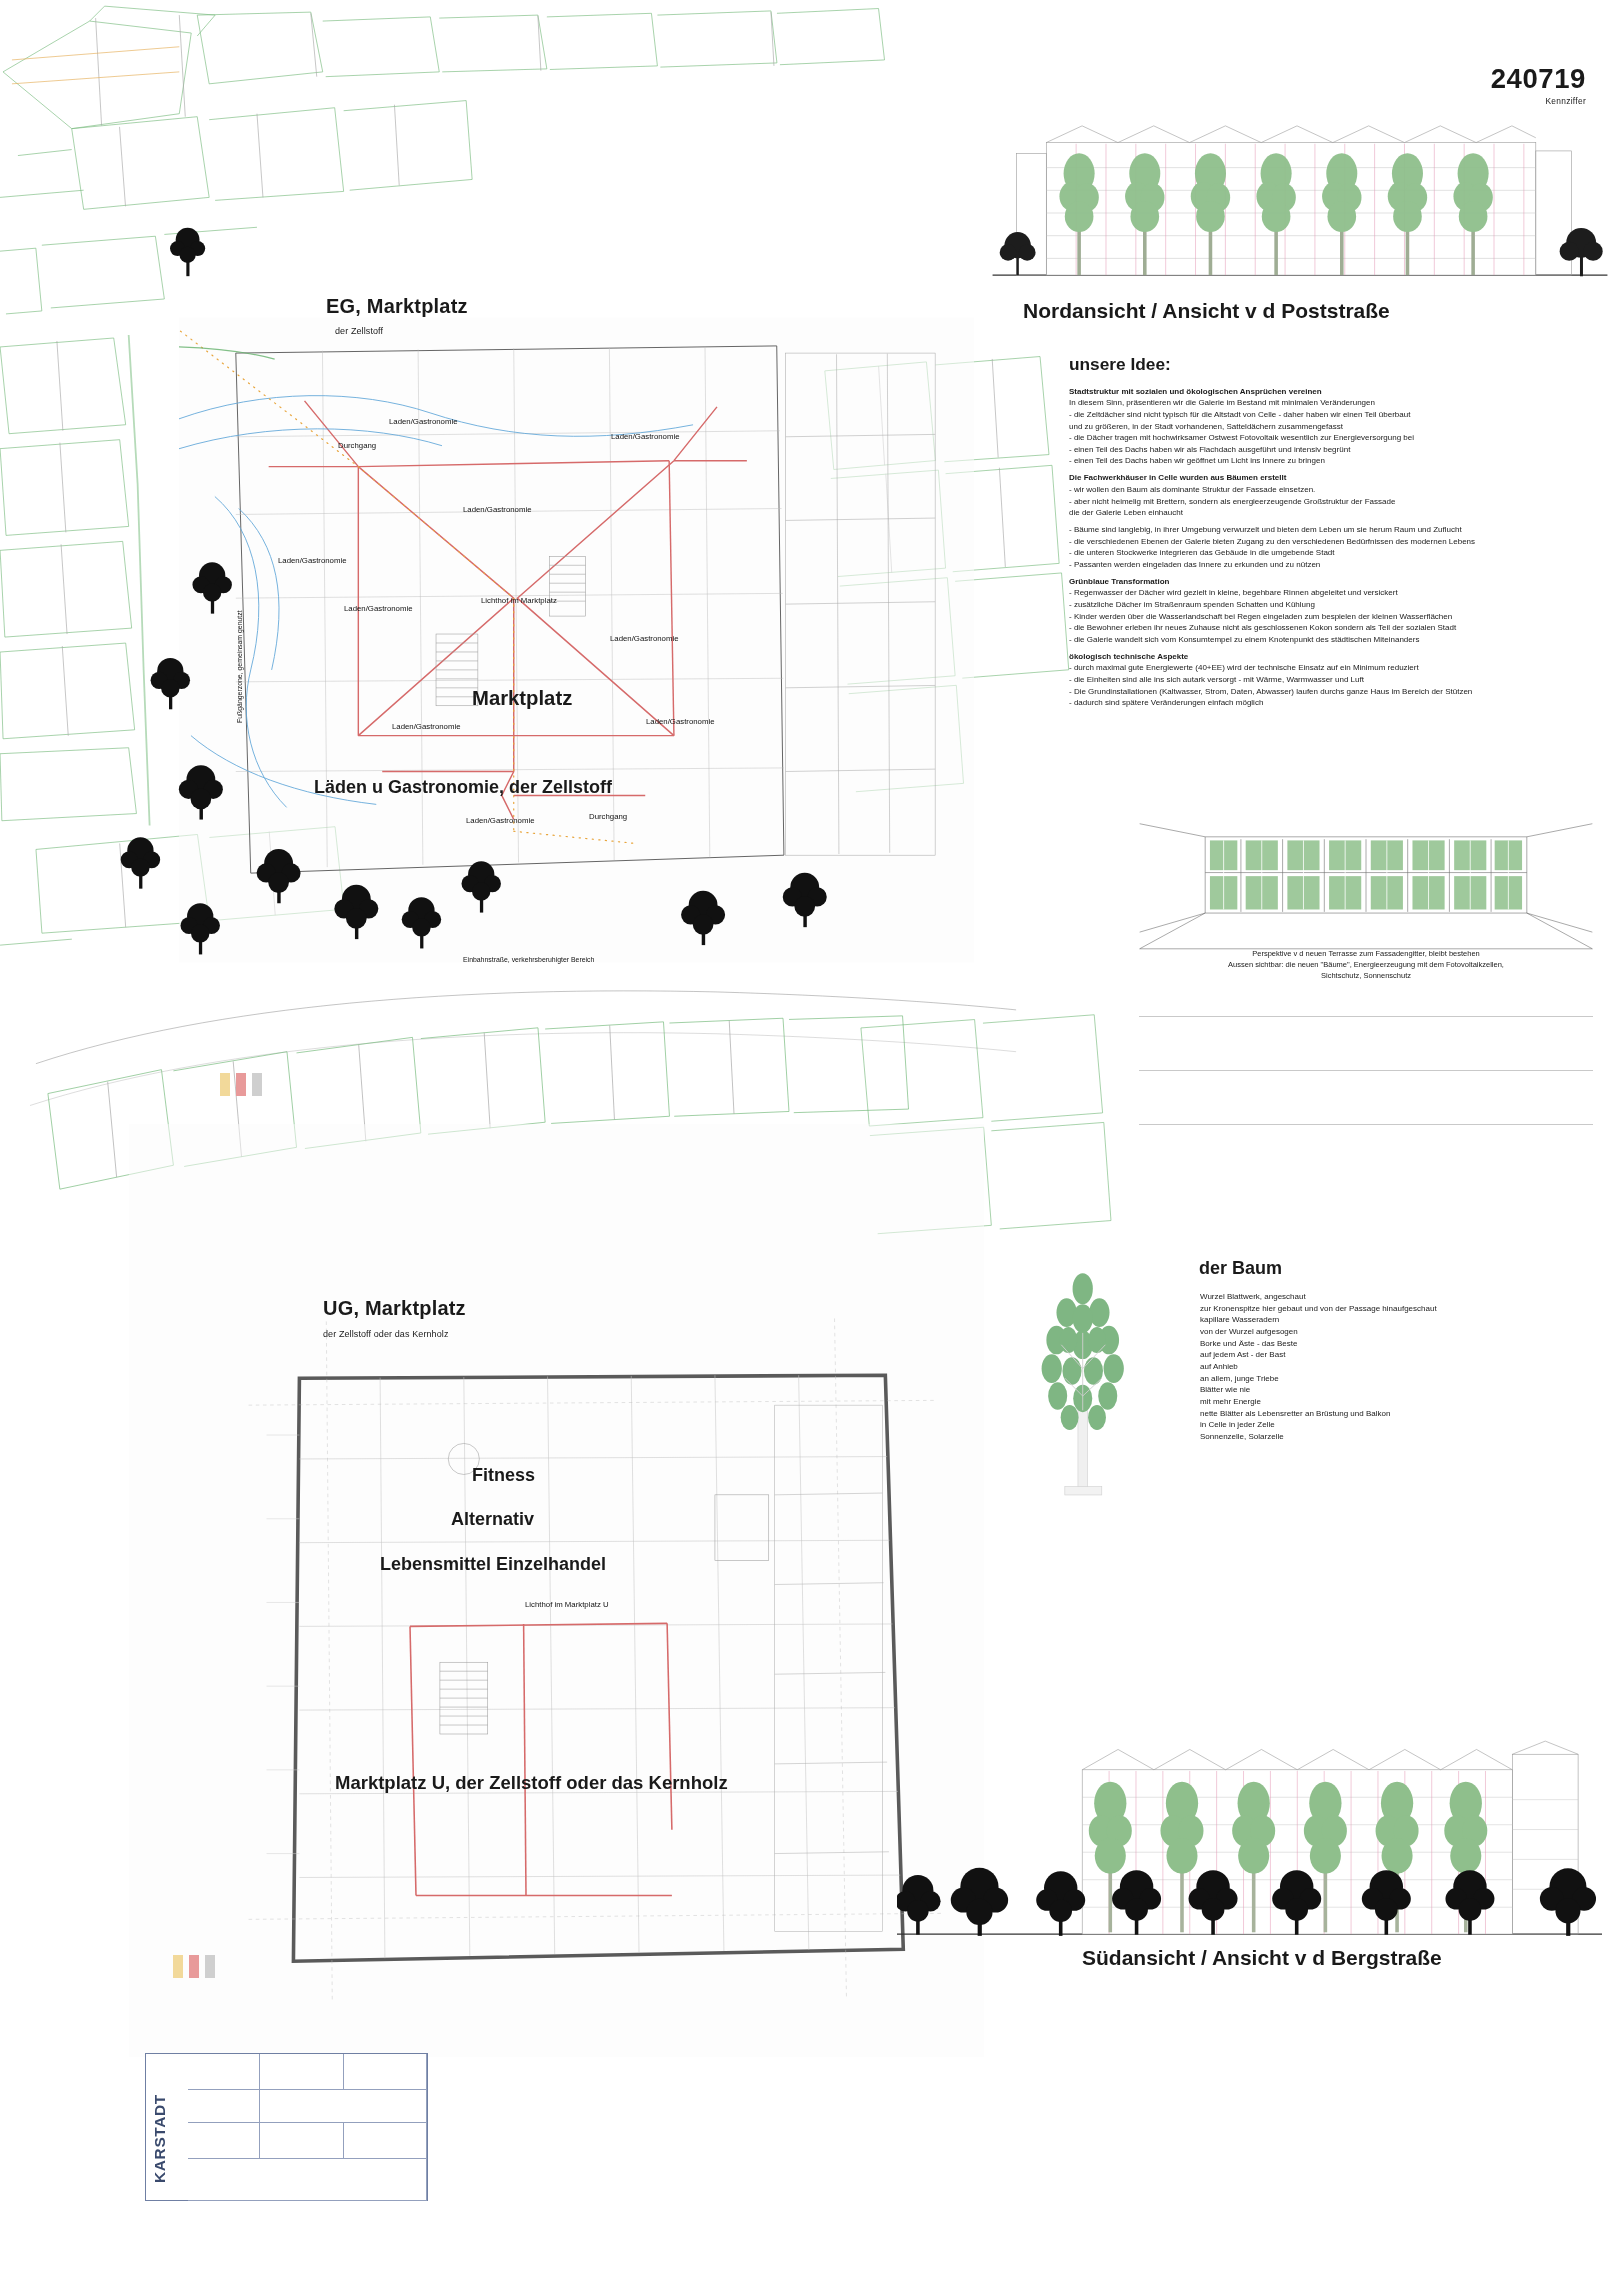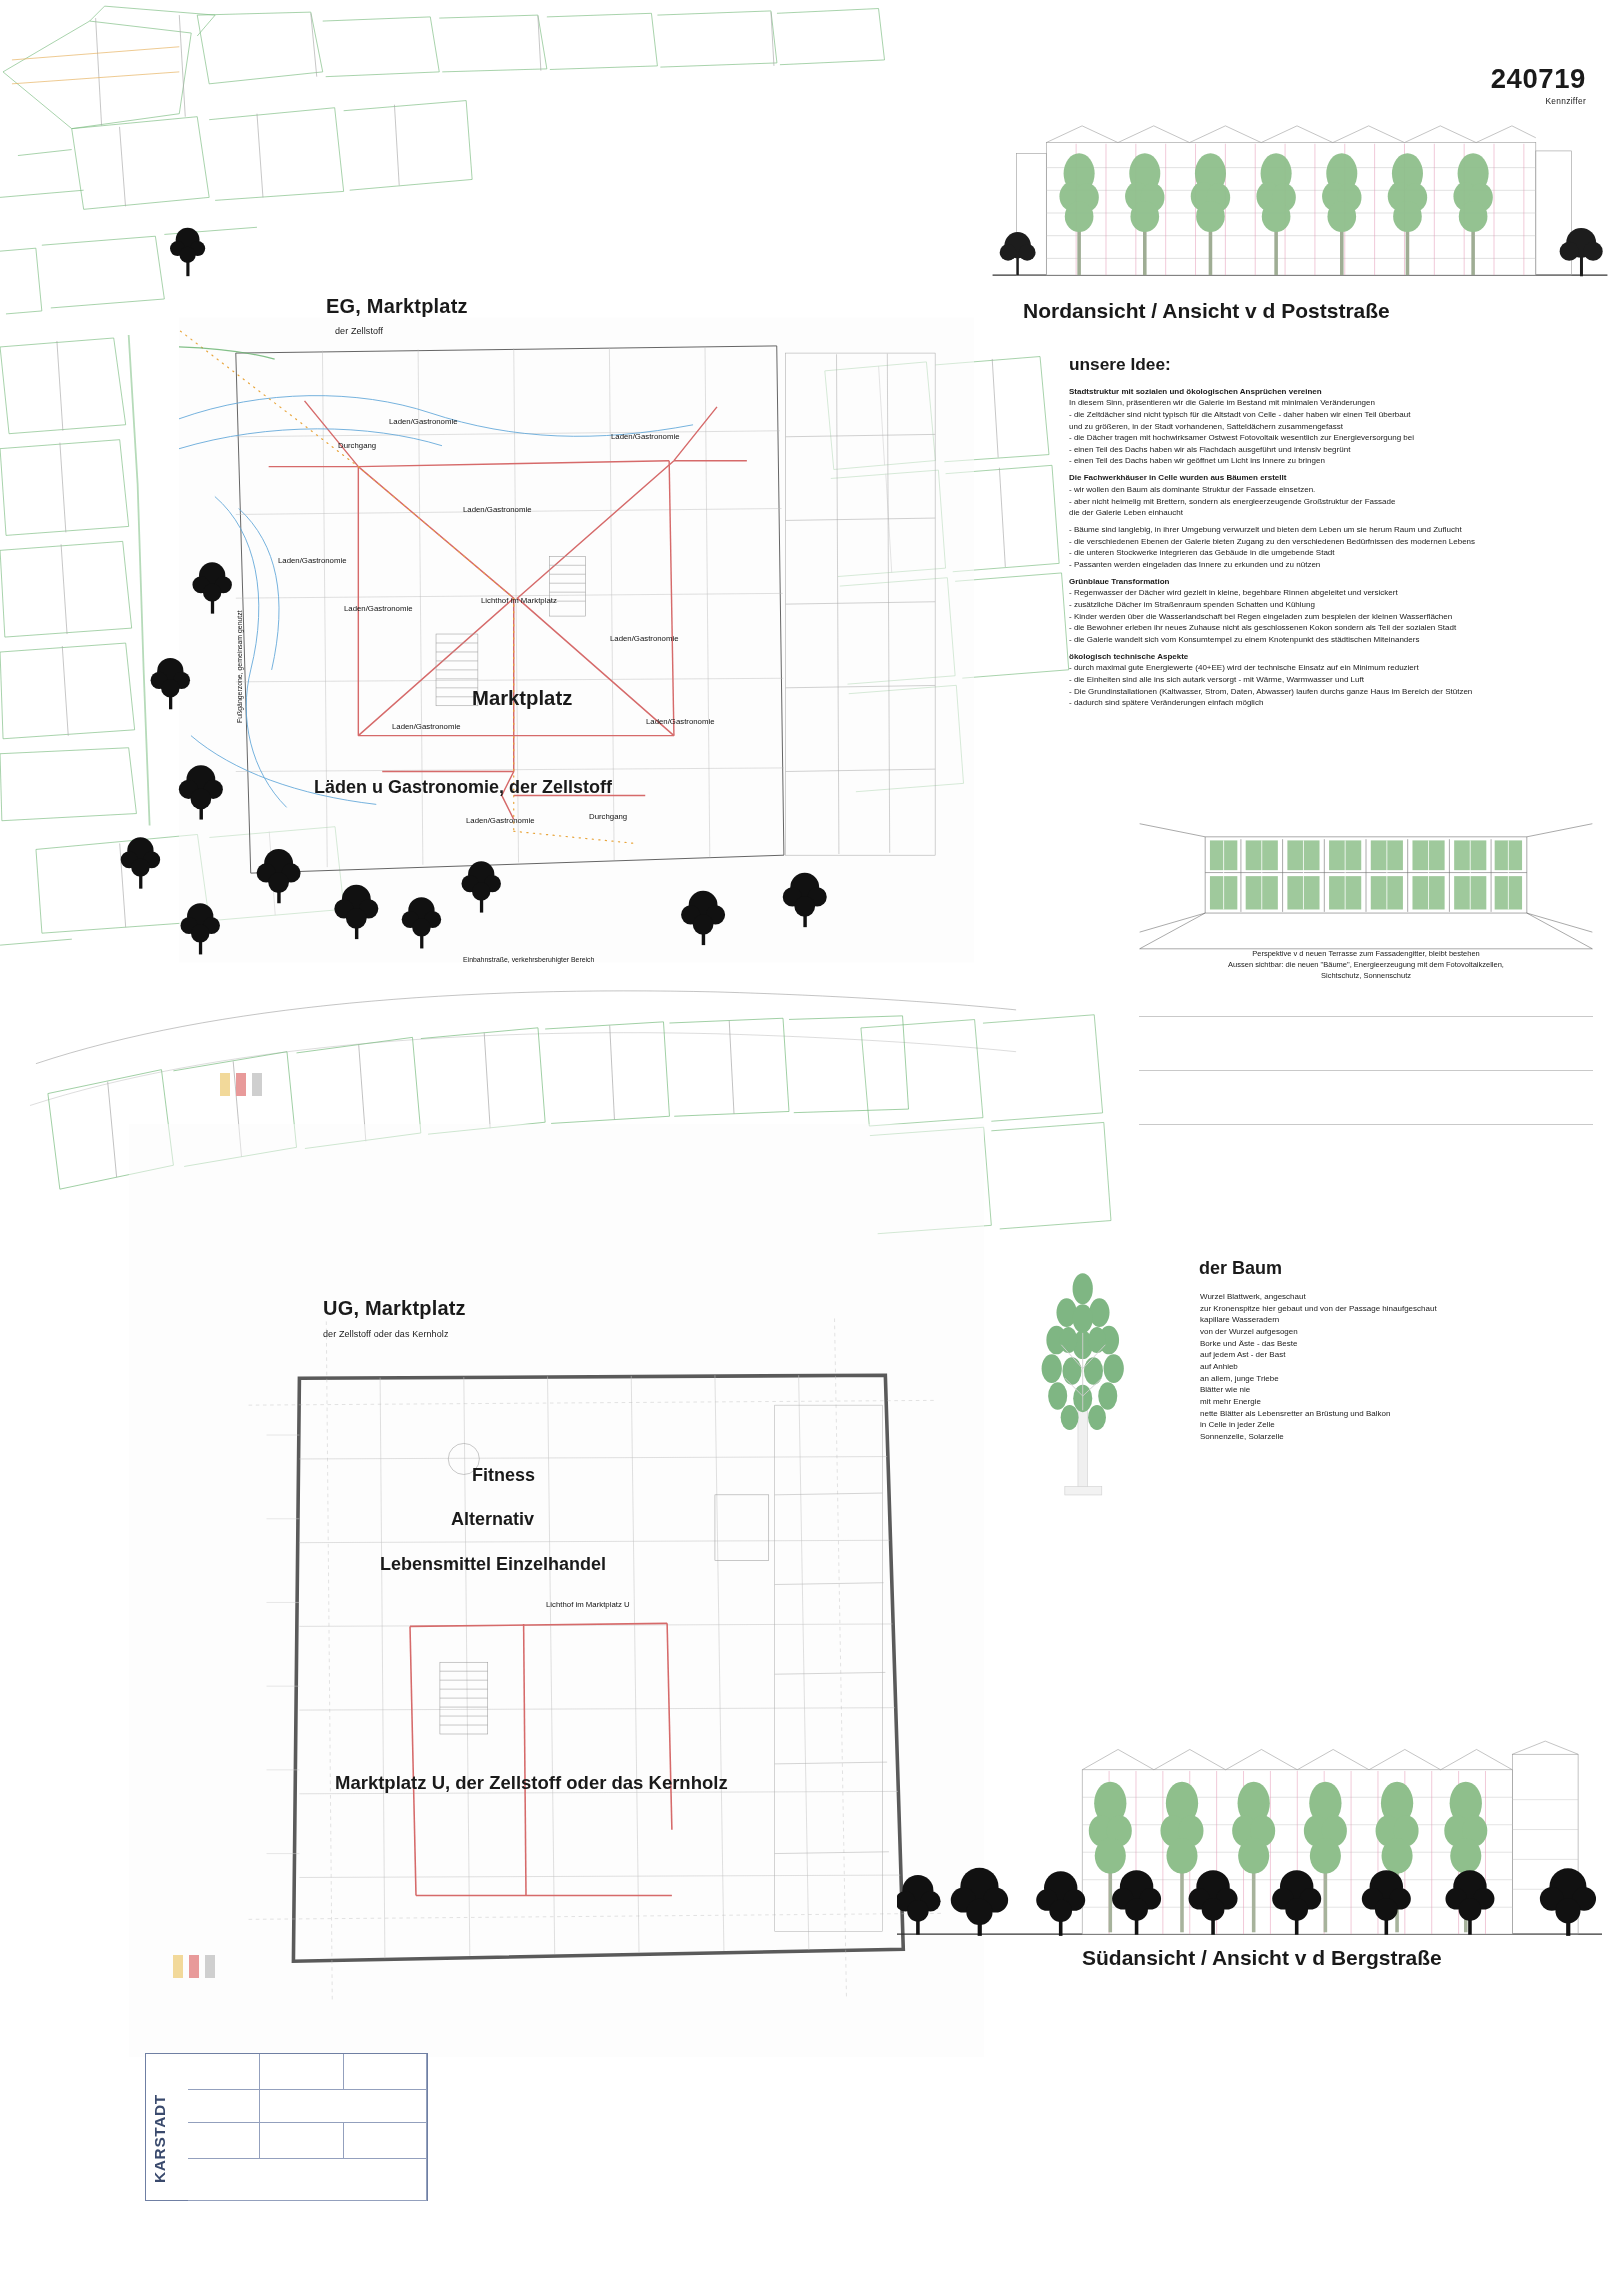--- a/index.html
+++ b/index.html
@@ -751,21 +751,21 @@
   </g>
 </svg>
 
 <div class="abs sec-title" style="left:323px; top:1297px;">UG, Marktplatz</div>
 <div class="abs sec-sub" style="left:323px; top:1329px;">der Zellstoff oder das Kernholz</div>
 
 <div class="abs big-plan-label" style="left:472px; top:1465px; font-size:18px;">Fitness</div>
 <div class="abs big-plan-label" style="left:451px; top:1509px; font-size:18px;">Alternativ</div>
 <div class="abs big-plan-label" style="left:380px; top:1554px; font-size:18px;">Lebensmittel Einzelhandel</div>
 
-<div class="fp-label" style="left:546px; top:1600px;">Lichthof im Marktplatz U</div>
+<div class="fp-label" style="left:525px; top:1600px;">Lichthof im Marktplatz U</div>
 
 <div class="abs big-plan-label" style="left:335px; top:1772px; font-size:18.5px;">Marktplatz U, der Zellstoff oder das Kernholz</div>
 
 <div class="abs" style="left:173px; top:1955px;">
   <div class="swatch" style="left:0; top:0; background:#f2d99a;"></div>
   <div class="swatch" style="left:16px; top:0; background:#e89a9a;"></div>
   <div class="swatch" style="left:32px; top:0; background:#cfcfcf;"></div>
 </div>
 <div class="abs" style="left:220px; top:1073px;">
   <div class="swatch" style="left:0; top:0; background:#f2d99a;"></div>

